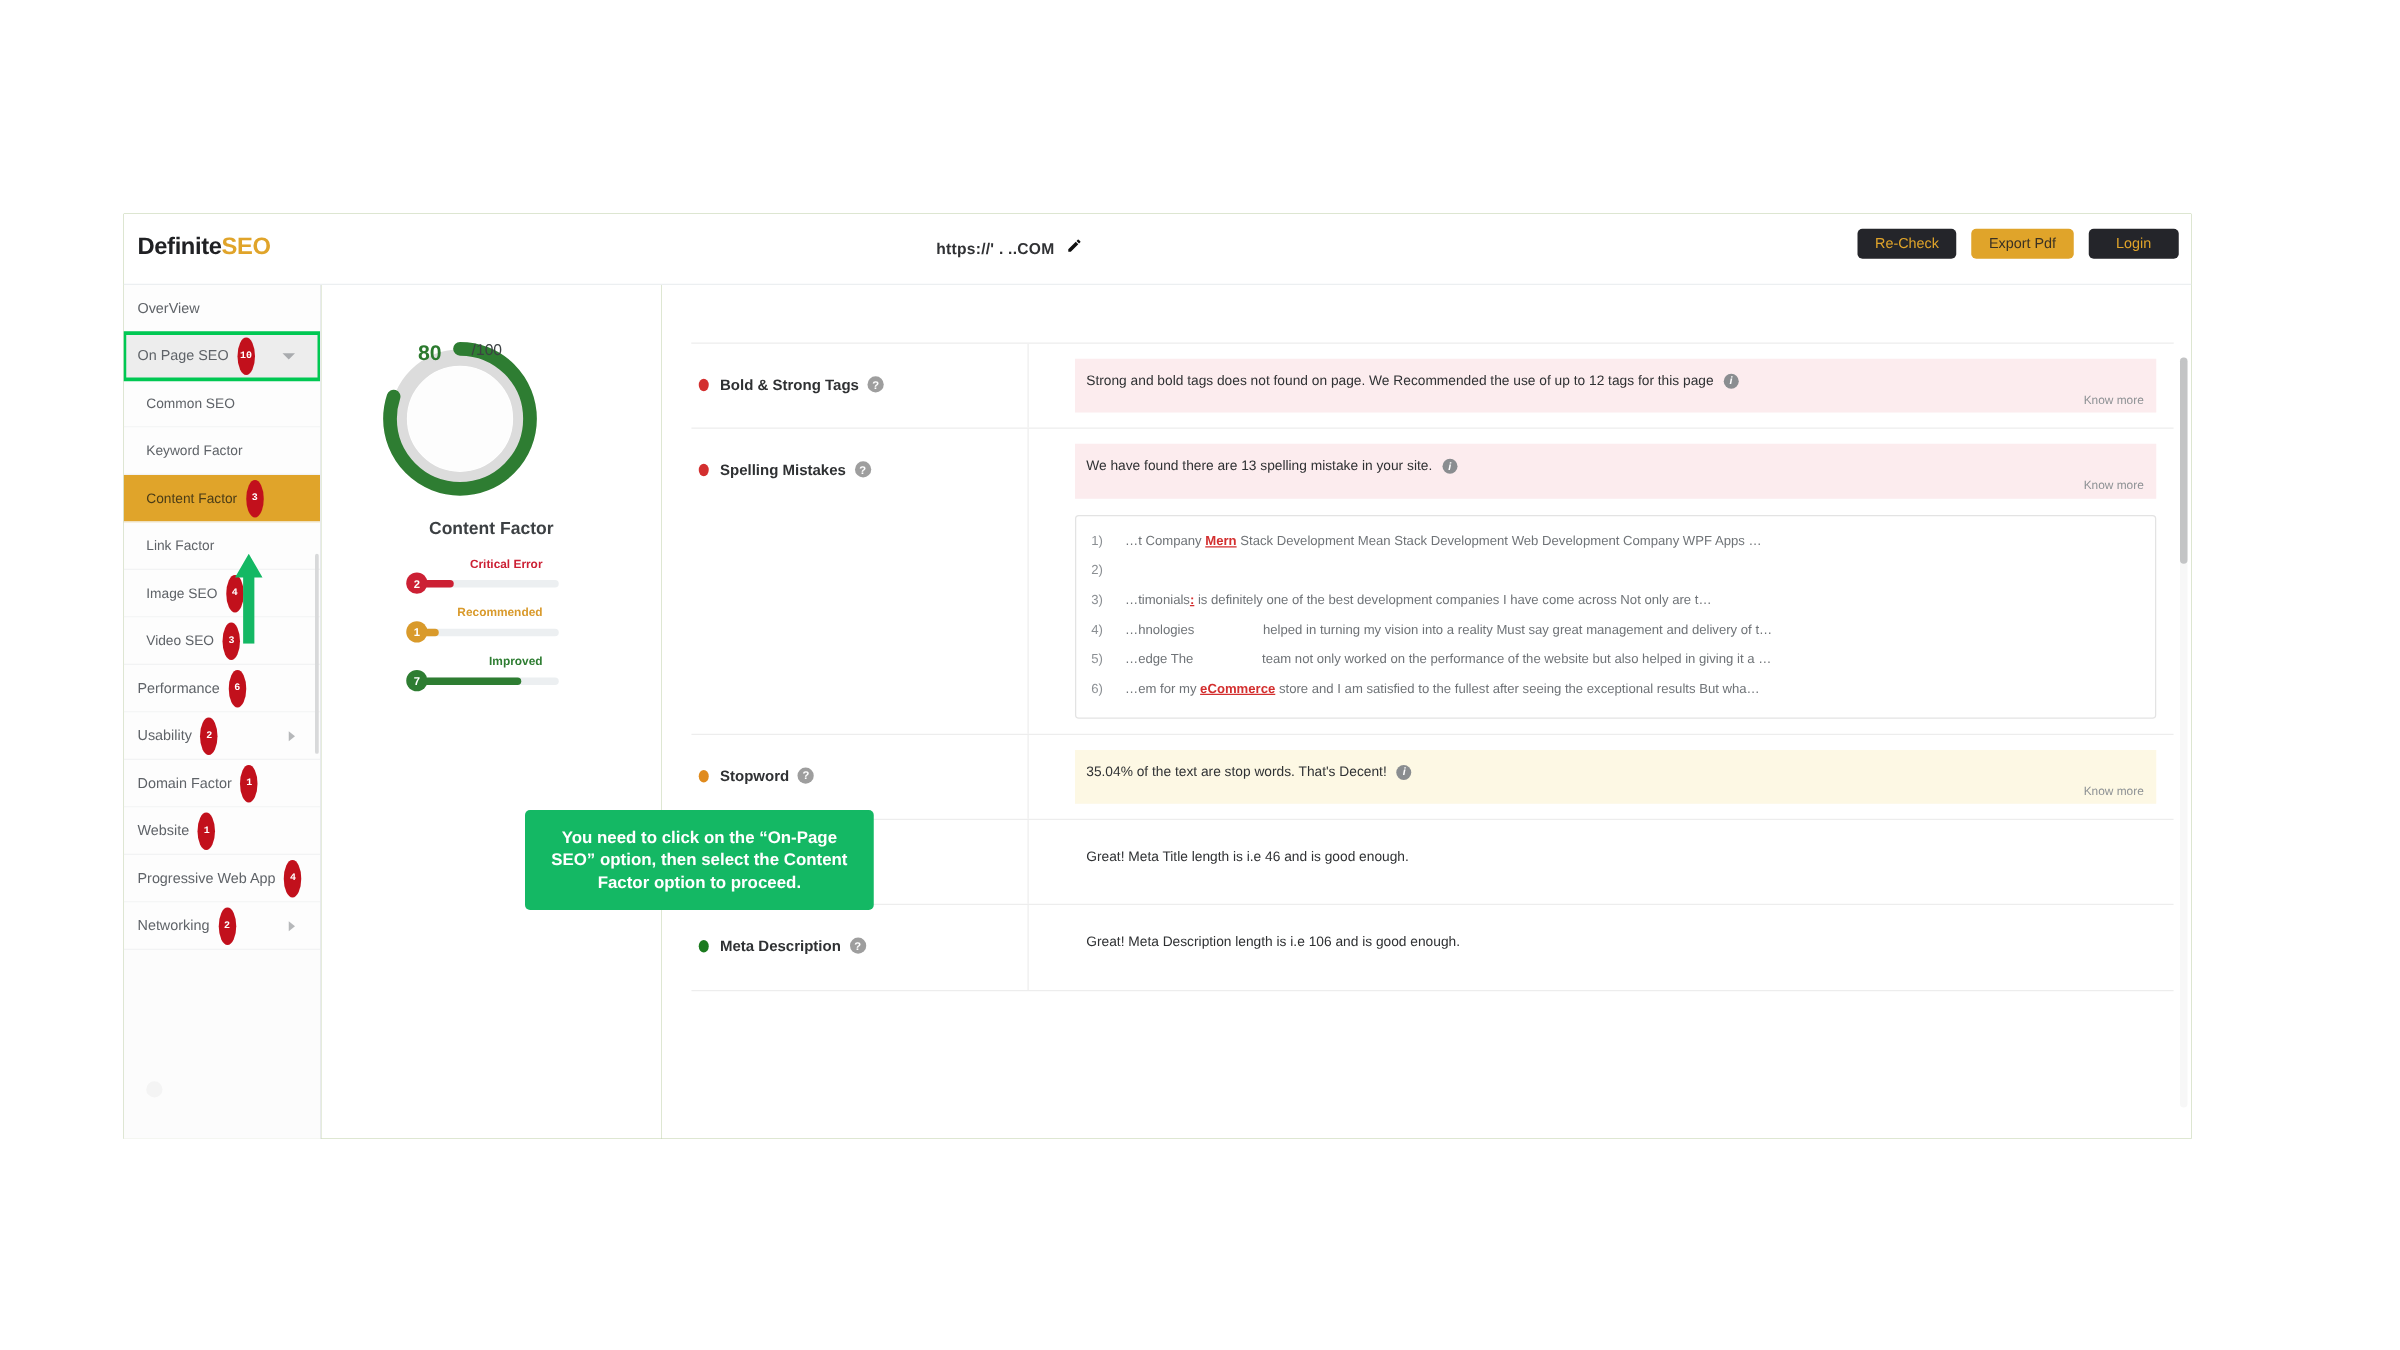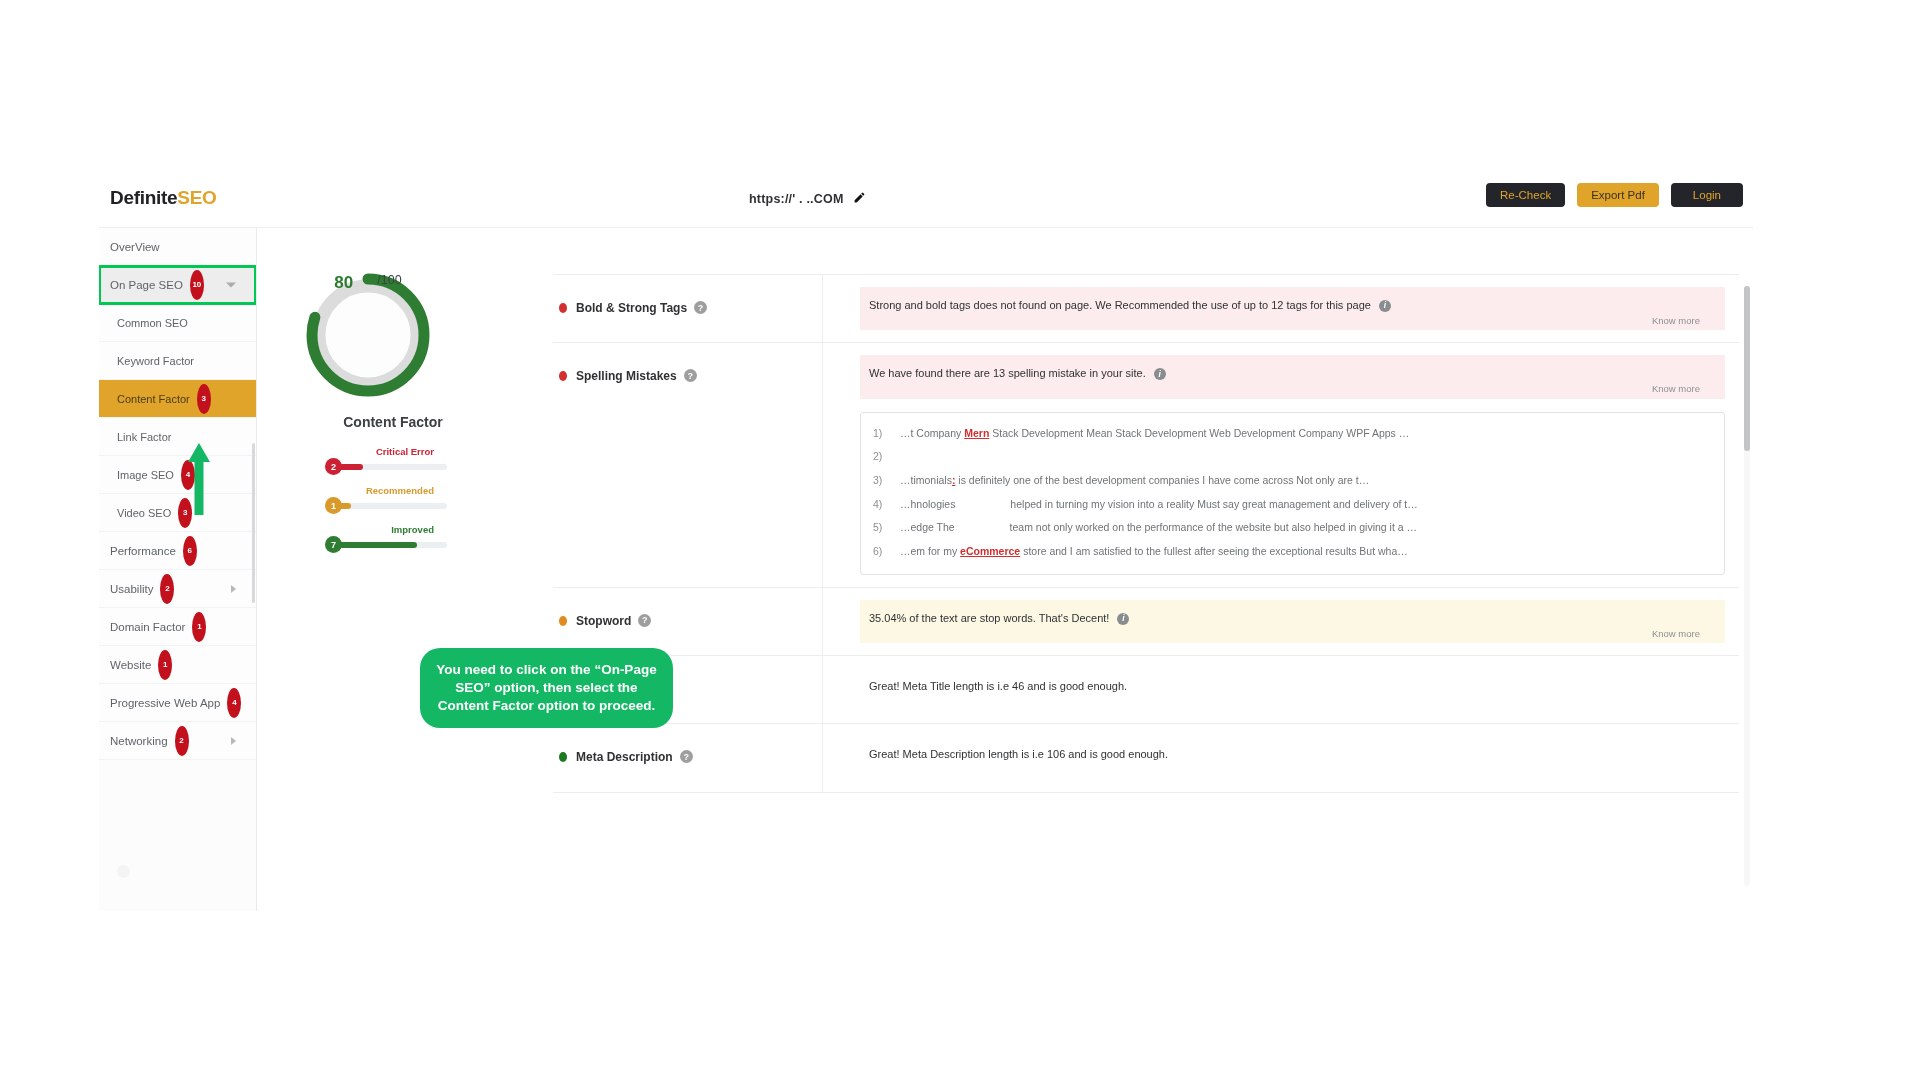--- a/index.html
+++ b/index.html
@@ -84,21 +84,21 @@
   }
   .nav-item.active-child {
     background: #e0a42a; color: #4a3c17;
   }
   .nav-sub { padding-left: 18px; font-size: 11px; }
   .badge {
     display: inline-flex; align-items: center; justify-content: center;
     min-width: 14px; height: 30px; border-radius: 50%;
     background: #c2101c; color: #fff;
     font-size: 8px; font-weight: bold;
-    margin-left: 7px; padding: 0 2px;
+    margin-left: 7px; padding: 0 2px; font-family: Liberation Mono, monospace;
   }
   .caret-down {
     position: absolute; right: 20px; top: 50%;
     transform: translateY(-50%);
     width: 0; height: 0;
     border-left: 5px solid transparent;
     border-right: 5px solid transparent;
     border-top: 5px solid #a9abae;
   }
   .caret-right {
@@ -168,22 +168,22 @@
   .stat-num {
     position: absolute; left: 11px; top: 12px;
     width: 17px; height: 17px; border-radius: 50%;
     color: #fff; font-size: 9px; font-weight: bold;
     display: flex; align-items: center; justify-content: center;
   }
 
   
   .callout {
     position: absolute; left: 163px; top: 420px;
-    width: 253px; padding: 13px 11px;
-    background: #14b864; border-radius: 20px;
+    width: 279px; padding: 13px 11px;
+    background: #14b864; border-radius: 4px;
     color: #fff; font-size: 13.5px; font-weight: bold;
     line-height: 1.33; text-align: center;
     z-index: 20;
   }
 
   
   .main {
     flex: 1; position: relative; background: #ffffff;
     padding: 0;
     overflow: hidden;
@@ -239,21 +239,21 @@
 
   .msg {
     position: relative;
     padding: 11px 14px 17px 9px;
     font-size: 11px; color: #2f3133; line-height: 1.4;
   }
   .msg.red { background: #fcecee; }
   .msg.yellow { background: #fdf8e4; }
   .msg.plain { background: transparent; padding-left: 9px; }
   .know-more {
-    position: absolute; right: 25px; bottom: 3px;
+    position: absolute; right: 10px; bottom: 3px;
     font-size: 9.5px; color: #8d9194; cursor: pointer;
   }
 
   .spell-box {
     margin-top: 13px;
     border: 1px solid #e3e3e3; border-radius: 3px;
     padding: 9px 12px 10px 12px;
     background: #fff;
   }
   .spell-item {

